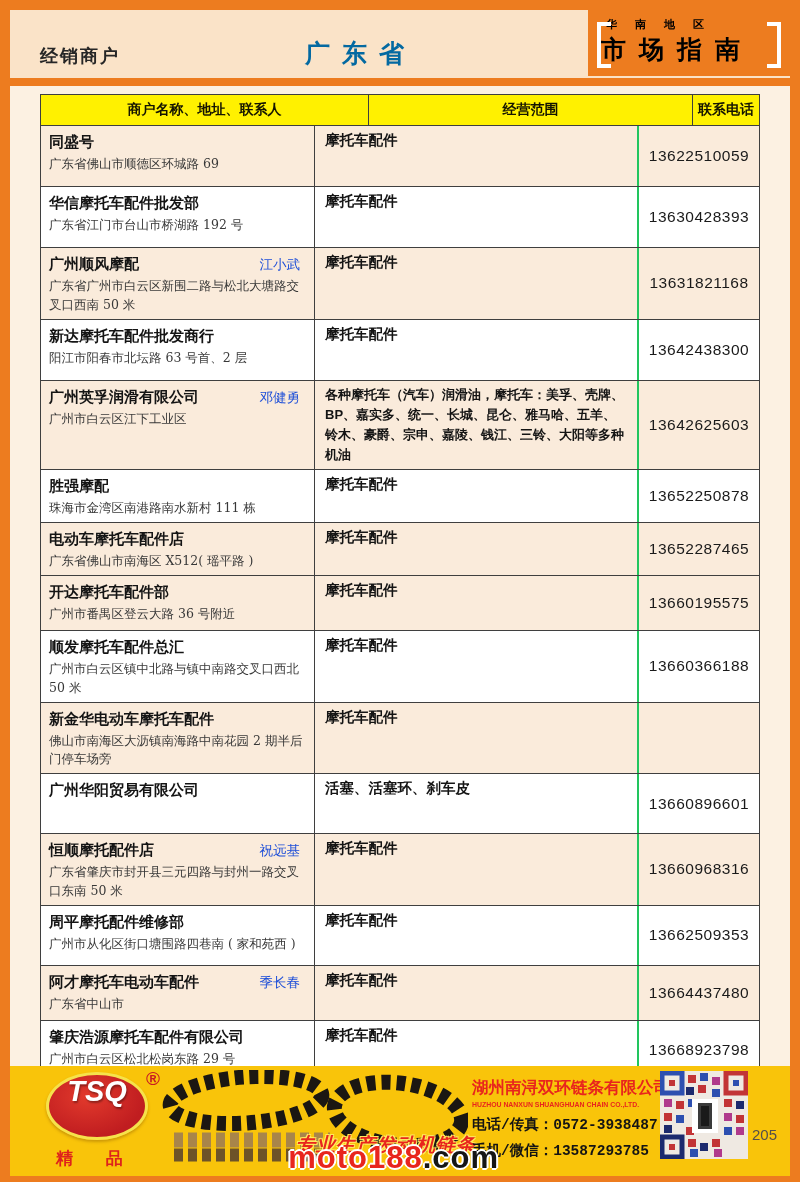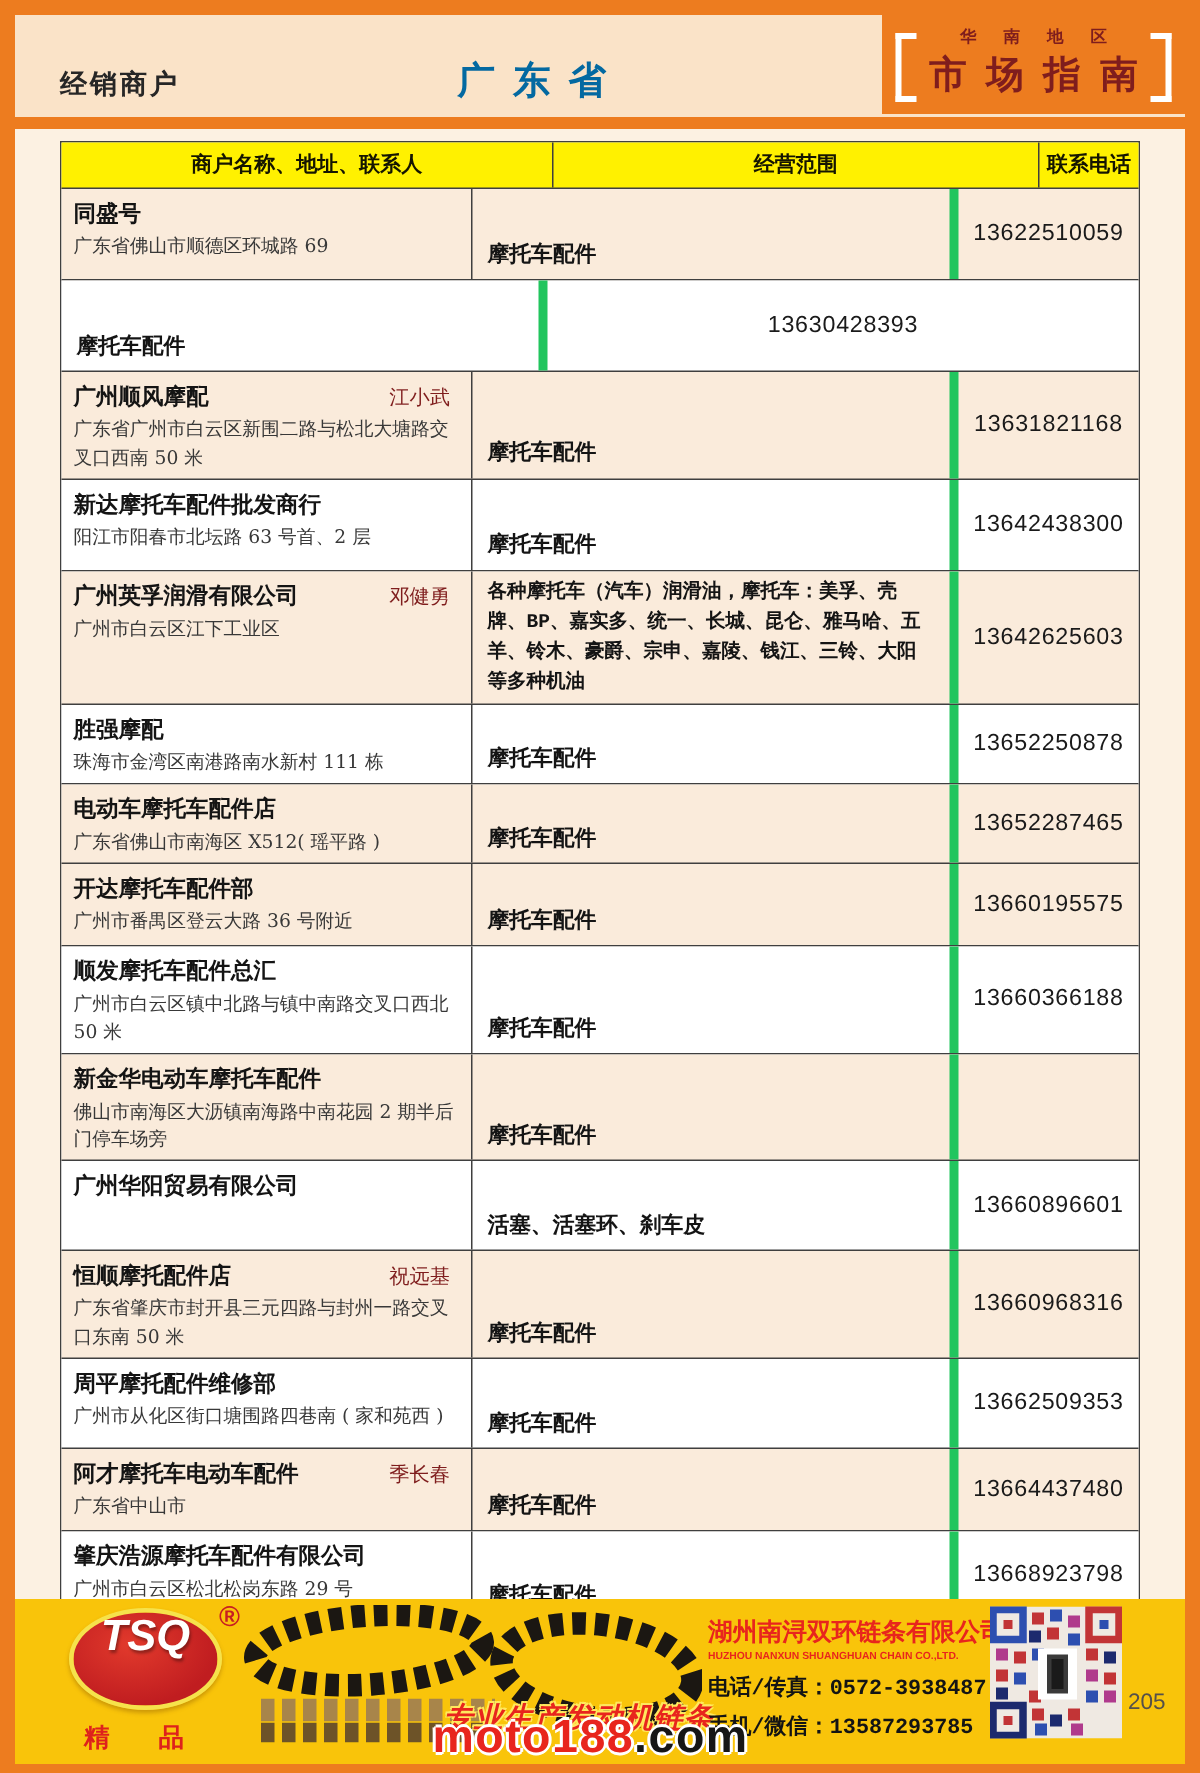--- a/index.html
+++ b/index.html
@@ -12,21 +12,21 @@
   .page{
     position:absolute;top:10px;left:10px;width:780px;height:1166px;
     background:#FCF1E2;
   }
   
   .header{position:relative;height:68px;background:#FAE3C8;}
   .header-left{position:absolute;left:30px;bottom:10px;font-size:18px;font-weight:600;color:#262626;letter-spacing:2px;}
   .header-province{position:absolute;left:295px;bottom:8px;font-size:25px;color:#0369a1;font-weight:bold;letter-spacing:12px;}
   .badge{
     position:absolute;top:0;right:0;width:202px;height:66px;
-    background:#ED7C1F;color:#7f1d1d;box-sizing:border-box;text-align:center;
+    background:#ED7C1F;color:#000000;box-sizing:border-box;text-align:left;
   }
   .badge .bracket{position:absolute;top:12px;bottom:8px;width:10px;}
   .bracket-l{left:9px;border:4px solid #fff;border-right:none;}
   .bracket-r{right:9px;border:4px solid #fff;border-left:none;}
   .badge-line1{font-size:11px;font-weight:bold;letter-spacing:18px;padding-left:18px;margin-top:7px;}
   .badge-line2{font-size:25px;font-weight:bold;letter-spacing:13px;padding-left:13px;margin-top:1px;}
   .header-strip{height:8px;background:#ED7C1F;}
   
   .table{margin:8px 30px 0;border:1px solid #3f3f3f;background:#fff;}
   .thead{display:flex;background:#FFF100;height:30px;border-bottom:1px solid #3f3f3f;}
@@ -35,25 +35,25 @@
   .th2{width:324px;border-right:1px solid #3f3f3f;}
   .th3{flex:1;}
   .row{display:flex;border-bottom:1px solid #3f3f3f;background:#fff;min-height:52px;}
   .row:last-child{border-bottom:none;}
   .row.alt{background:#FAEBDB;}
   .row:nth-child(1),.row:nth-child(2),.row:nth-child(3),.row:nth-child(4),.row:nth-child(5){min-height:60px;}
   .row:nth-child(8),.row:nth-child(12),.row:nth-child(14){min-height:54px;}
   .row:nth-child(9),.row:nth-child(10),.row:nth-child(11),.row:nth-child(13),.row:nth-child(15){min-height:59px;}
   .row:nth-child(16){min-height:56px;}
   .c1{width:274px;border-right:1px solid #3f3f3f;padding:7px 8px 4px;box-sizing:border-box;}
-  .c2{width:324px;border-right:6px solid #22c55e;display:flex;align-items:flex-end;padding:4px 10px;box-sizing:border-box;font-family:Liberation Mono, monospace;}
+  .c2{width:324px;border-right:2px solid #22c55e;display:flex;align-items:flex-start;padding:4px 10px;box-sizing:border-box;}
   .c3{flex:1;display:flex;align-items:center;justify-content:center;}
   .name-line{display:flex;justify-content:space-between;align-items:baseline;}
   .cell-name{font-weight:bold;font-size:15px;color:#141414;}
-  .cell-contact{font-family:Liberation Mono, monospace;font-size:13.5px;color:#7f1d1d;padding-right:6px;white-space:nowrap;text-align:center;}
+  .cell-contact{font-family:Liberation Mono, monospace;font-size:13.5px;color:#1d4ed8;padding-right:6px;white-space:nowrap;text-align:center;}
   .cell-address{font-family:"DejaVu Serif",serif;font-size:12.5px;color:#383838;margin-top:3px;line-height:1.5;}
   .cell-scope{font-weight:bold;font-size:14.5px;color:#141414;line-height:1.45;}
   .row:nth-child(5) .cell-scope{font-size:13px;line-height:1.55;}
   .cell-phone{font-size:15.5px;color:#1a1a1a;letter-spacing:.5px;}
   
   .footer{position:absolute;left:0;bottom:0;width:780px;height:110px;background:#F9C40A;}
   .tsq{position:absolute;left:36px;top:6px;width:120px;}
   .tsq-ellipse{
     width:96px;height:62px;border-radius:50%;
     background:radial-gradient(ellipse at 40% 35%,#e23a2c,#C01D20 70%);
@@ -116,20 +116,27 @@
         <div class="cell-address">广东省佛山市顺德区环城路 69</div>
       </div>
       <div class="c2">
         <span class="cell-scope">摩托车配件</span>
       </div>
       <div class="c3">
         <span class="cell-phone">13622510059</span>
       </div>
     </div>
         <div class="row">
+      <div class="c1">
+        <div class="name-line">
+          <span class="cell-name">华信摩托车配件批发部</span>
+
+        </div>
+        <div class="cell-address">广东省江门市台山市桥湖路 192 号</div>
+      </div>
       <div class="c2">
         <span class="cell-scope">摩托车配件</span>
       </div>
       <div class="c3">
         <span class="cell-phone">13630428393</span>
       </div>
     </div>
         <div class="row alt">
       <div class="c1">
         <div class="name-line">

